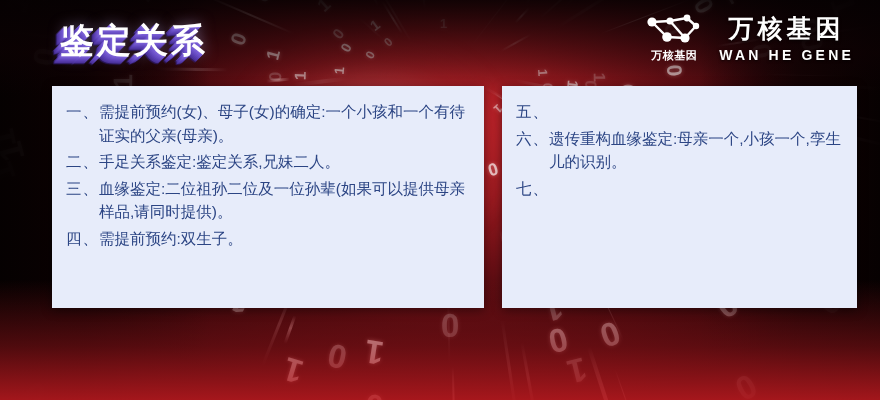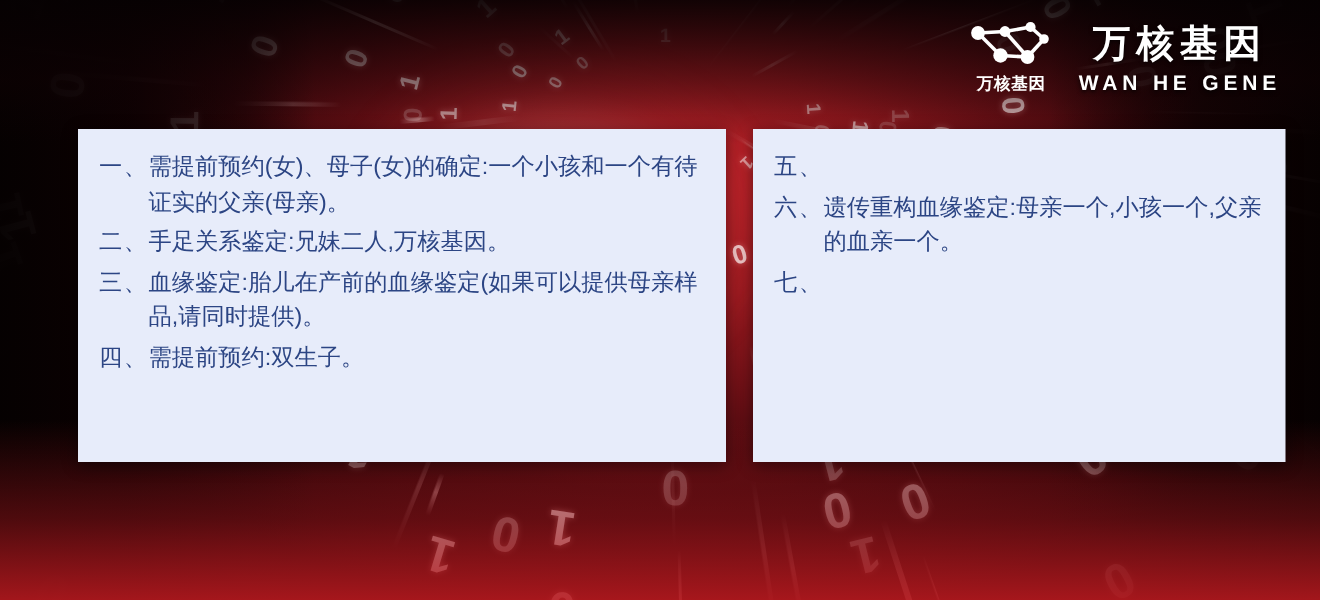--- a/index.html
+++ b/index.html
@@ -400,20 +400,21 @@
       <div class="digit" style="left: 800.125px; top: 12.3134px; font-size: 29.8px; opacity: 0.9; transform: rotate(73.8deg);">0</div>
       <div class="digit" style="left: 669.7px; top: 277.575px; font-size: 33px; opacity: 0.34; transform: rotate(148.7deg);">1</div>
       <div class="digit" style="left: 712.381px; top: 85.8341px; font-size: 23.6px; opacity: 0.27; transform: rotate(96deg);">0</div>
       <div class="digit" style="left: 568.074px; top: 354.382px; font-size: 33px; opacity: 0.37; transform: rotate(166.1deg);">1</div>
     </div>
   <div class="bg-dark-left"></div>
   <div class="bg-dark-right"></div>
   <div class="bg-dark-top"></div>
   <div class="bg-bottom-glow"></div>
 
+  <div class="title">鉴定关系</div>
 
   <div class="logo">
     <div class="logo-mark">
       <span>
         <svg width="62" height="34" viewBox="0 0 62 34" aria-hidden="true">
           <g stroke="#ffffff" stroke-width="2.4" fill="none">
             <line x1="9" y1="10" x2="27" y2="9"></line>
             <line x1="27" y1="9" x2="44" y2="6"></line>
             <line x1="9" y1="10" x2="24" y2="25"></line>
             <line x1="24" y1="25" x2="42" y2="26"></line>
@@ -439,39 +440,39 @@
     </div>
   </div>
 
   <div class="panel panel-left">
     <div class="item">
       <span class="item-num">一、</span>
       <span class="item-text">需提前预约(女)、母子(女)的确定:一个小孩和一个有待证实的父亲(母亲)。</span>
     </div>
     <div class="item">
       <span class="item-num">二、</span>
-      <span class="item-text">手足关系鉴定:兄妹二人,万核基因。</span>
+      <span class="item-text">手足关系鉴定:鉴定关系,兄妹二人。</span>
     </div>
     <div class="item">
       <span class="item-num">三、</span>
-      <span class="item-text">血缘鉴定:胎儿在产前的血缘鉴定(如果可以提供母亲样品,请同时提供)。</span>
+      <span class="item-text">血缘鉴定:二位祖孙二位及一位孙辈(如果可以提供母亲样品,请同时提供)。</span>
     </div>
     <div class="item">
       <span class="item-num">四、</span>
       <span class="item-text">需提前预约:双生子。</span>
     </div>
   </div>
 
   <div class="panel panel-right">
     <div class="item">
       <span class="item-num">五、</span>
     </div>
     <div class="item">
       <span class="item-num">六、</span>
-      <span class="item-text">遗传重构血缘鉴定:母亲一个,小孩一个,父亲的血亲一个。</span>
+      <span class="item-text">遗传重构血缘鉴定:母亲一个,小孩一个,孪生儿的识别。</span>
     </div>
     <div class="item">
       <span class="item-num">七、</span>
     </div>
   </div>
 
 
 </div>
 
 </body></html>

